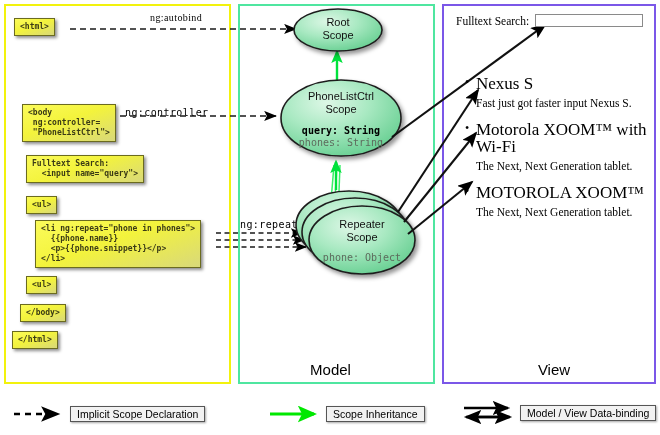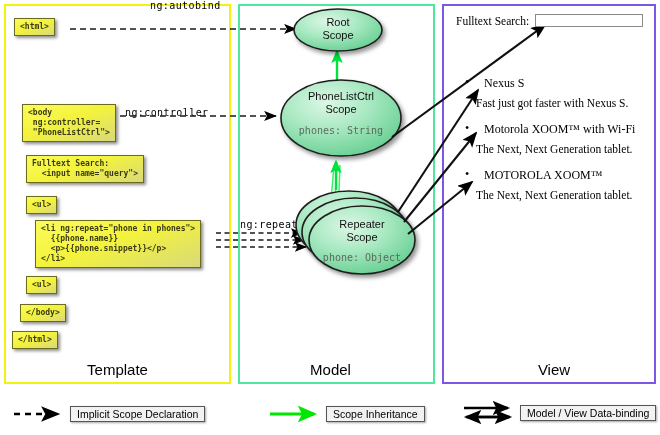--- a/index.html
+++ b/index.html
@@ -44,21 +44,21 @@
   .prop-dim{color:#5d6b5d;}
 
   
   #view-content{position:absolute;left:452px;top:14px;width:196px;height:330px;
                 font-family:"Liberation Serif",serif;color:#000;}
   .fts-row{display:flex;align-items:center;gap:6px;font-size:11.5px;margin-left:4px;}
   .fts-input{width:108px;height:13px;border:1px solid #8a8a8a;background:#fff;
              box-sizing:border-box;}
   .phone-list{margin:0;padding:0;list-style:none;margin-top:48px;}
   .phone-item{margin-left:24px;position:relative;margin-bottom:2px;}
-  .phone-name{font-size:12px;line-height:17px;margin-left:8px;}
+  .phone-name{font-size:17px;line-height:17px;}
   .phone-item:before{content:"\2022";position:absolute;left:-11px;top:0;font-size:12px;}
   .phone-snippet{font-size:11.5px;line-height:17px;margin:3px 0 9px 0;}
 
   
   #legend{position:absolute;left:0;top:396px;width:660px;height:39px;}
   .legend-item{position:absolute;display:flex;align-items:center;}
   .legend-box{border:1px solid #555;background:#f2f2f2;
               box-shadow:1px 1px 2px rgba(0,0,0,.35);
               font-size:10.5px;color:#000;padding:1px 6px;white-space:nowrap;
               font-family:"Liberation Sans",sans-serif;}
@@ -85,21 +85,21 @@
   &lt;input name="query"&gt;</div>
   <div class="code-box" style="left:26px;top:196px;">&lt;ul&gt;</div>
   <div class="code-box" style="left:35px;top:220px;">&lt;li ng:repeat="phone in phones"&gt;
   {{phone.name}}
   &lt;p&gt;{{phone.snippet}}&lt;/p&gt;
 &lt;/li&gt;</div>
   <div class="code-box" style="left:26px;top:276px;">&lt;ul&gt;</div>
   <div class="code-box" style="left:20px;top:304px;">&lt;/body&gt;</div>
   <div class="code-box" style="left:12px;top:331px;">&lt;/html&gt;</div>
 
-  <div class="conn-label" style="left:150px;top:0;">ng:autobind</div>
+  <div class="conn-label" style="left:150px;top:12px;font-family:Liberation Serif, serif;">ng:autobind</div>
   <div class="conn-label" style="left:125px;top:107px;">ng:controller</div>
   <div class="conn-label" style="left:240px;top:219px;">ng:repeat</div>
 
   <svg id="wires" viewBox="0 0 660 435">
     <defs>
       <radialGradient id="gScope" cx="38%" cy="30%" r="78%">
         <stop offset="0%" stop-color="#ddf7e6"></stop>
         <stop offset="45%" stop-color="#a9e9c2"></stop>
         <stop offset="100%" stop-color="#62cd8e"></stop>
       </radialGradient>
@@ -158,53 +158,53 @@
 
   <div class="scope-txt" style="left:298px;top:16px;width:80px;">
     <div class="scope-title">Root</div>
     <div class="scope-title">Scope</div>
   </div>
 
   <div class="scope-txt" style="left:281px;top:90px;width:120px;">
     <div class="scope-title">PhoneListCtrl</div>
     <div class="scope-title">Scope</div>
     <div style="height:9px"></div>
+    <div class="scope-prop prop-strong">query: String</div>
     <div class="scope-prop prop-dim">phones: String</div>
   </div>
 
   <div class="scope-txt" style="left:307px;top:218px;width:110px;">
     <div class="scope-title">Repeater</div>
     <div class="scope-title">Scope</div>
     <div style="height:8px"></div>
     <div class="scope-prop prop-dim">phone: Object</div>
   </div>
 
   <div id="view-content">
     <div class="fts-row">
       <span>Fulltext Search:</span>
       <input class="fts-input" type="text" placeholder="" style="">
     </div>
 
     <ul class="phone-list">
       <li class="phone-item">
         <div class="phone-name">Nexus S</div>
-        <div class="phone-snippet">Fast just got faster with Nexus S.</div>
+        <div class="phone-snippet">Fast just got faster input Nexus S.</div>
       </li>
       <li class="phone-item">
         <div class="phone-name">Motorola XOOM™  with Wi-Fi</div>
         <div class="phone-snippet">The Next, Next Generation tablet.</div>
       </li>
       <li class="phone-item">
         <div class="phone-name">MOTOROLA XOOM™</div>
         <div class="phone-snippet">The Next, Next Generation tablet.</div>
       </li>
     </ul>
   </div>
 
-  <div class="panel-label" id="label-template">Template</div>
   <div class="panel-label" id="label-model">Model</div>
   <div class="panel-label" id="label-view">View</div>
 
   <div id="legend">
     <div class="legend-item" id="legend-implicit">
       <svg class="legend-gfx" viewBox="0 0 58 20">
         <defs>
             <marker id="lgA" markerWidth="8" markerHeight="8" refX="6.5" refY="3" orient="auto" markerUnits="strokeWidth">
           <path d="M0,0 L7.4,3 L0,6 L1.6,3 z" fill="#000"></path>
             </marker>

